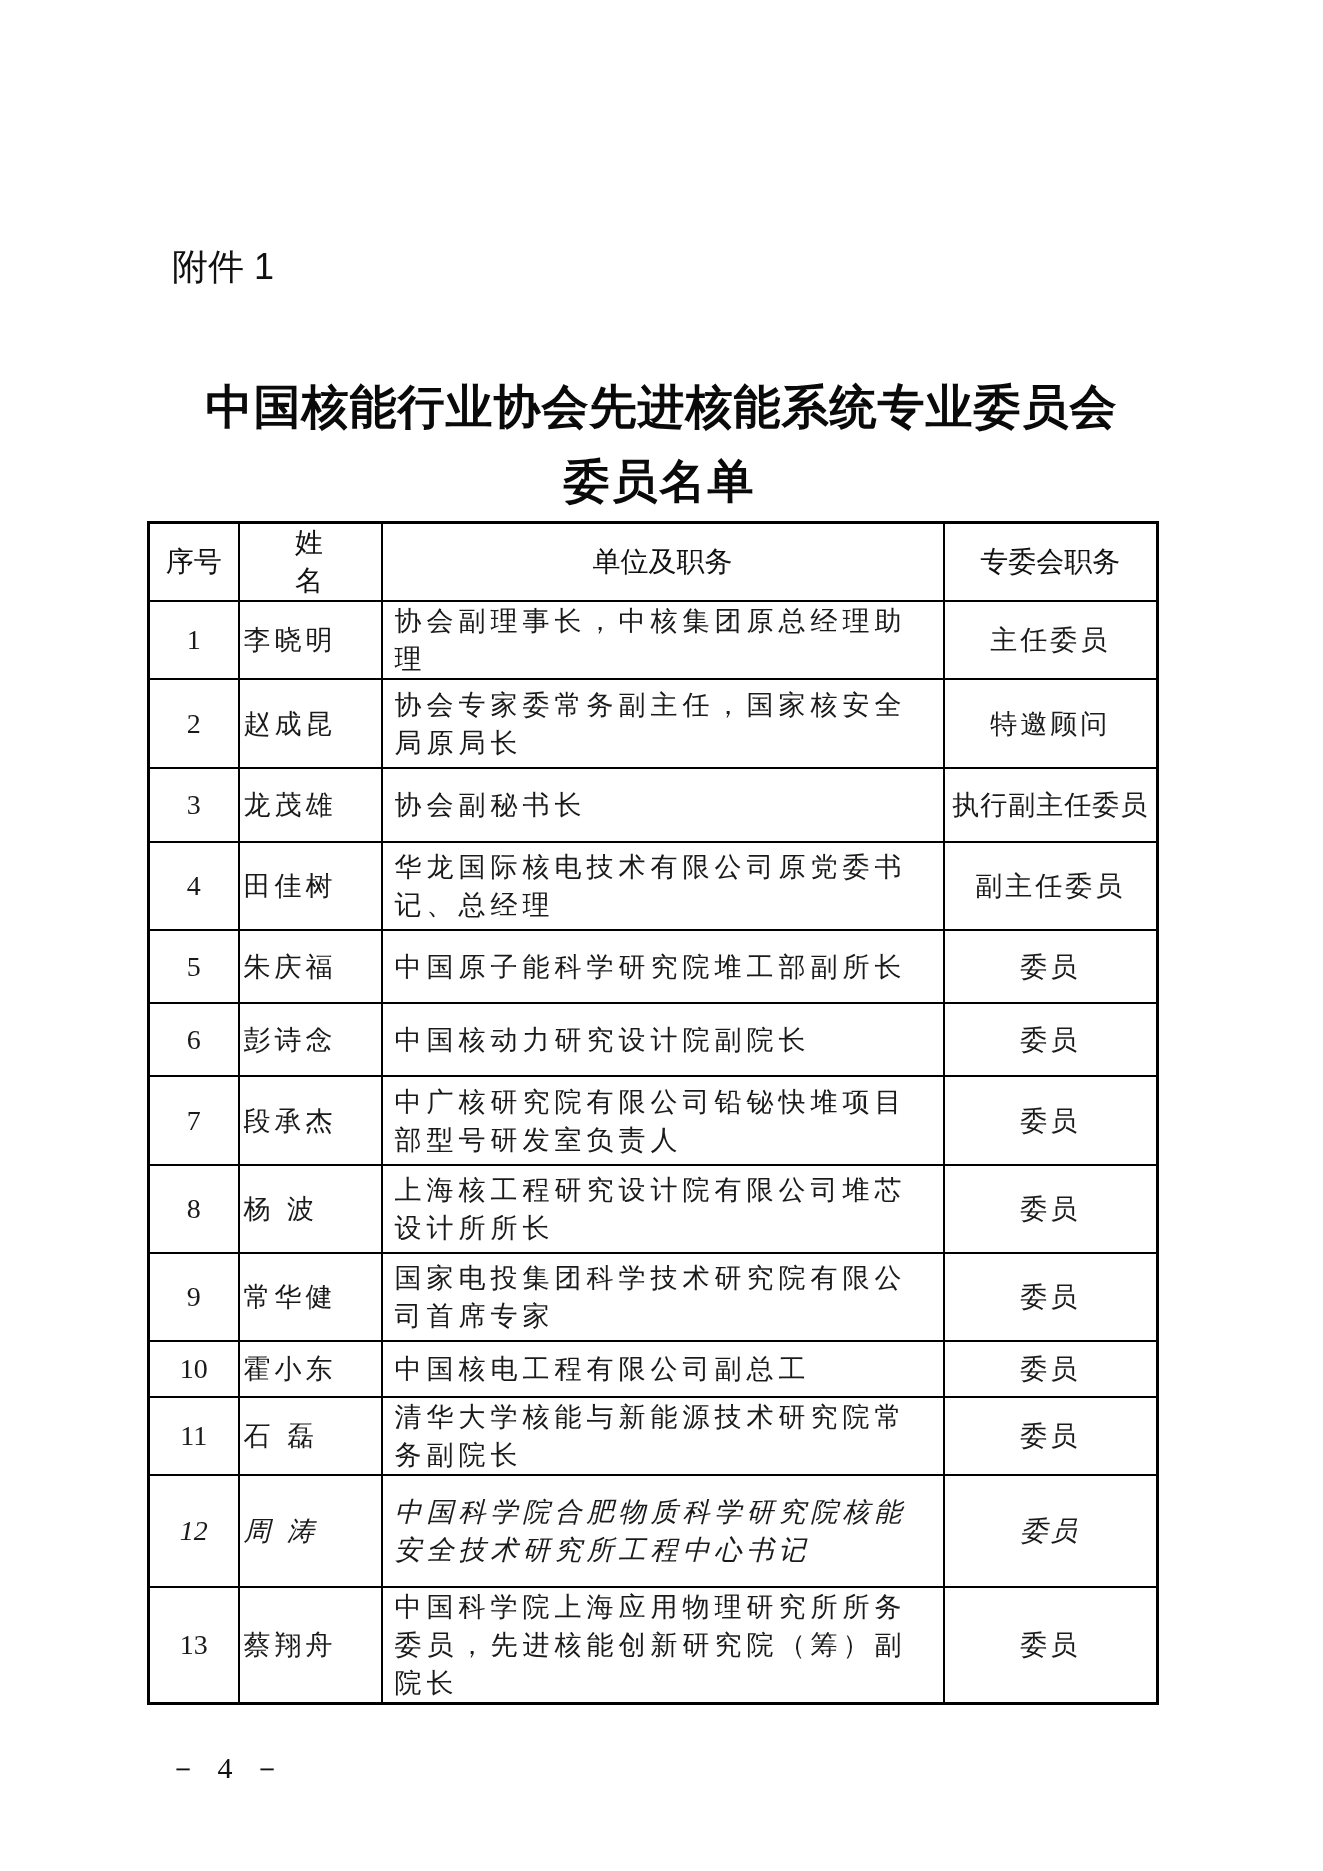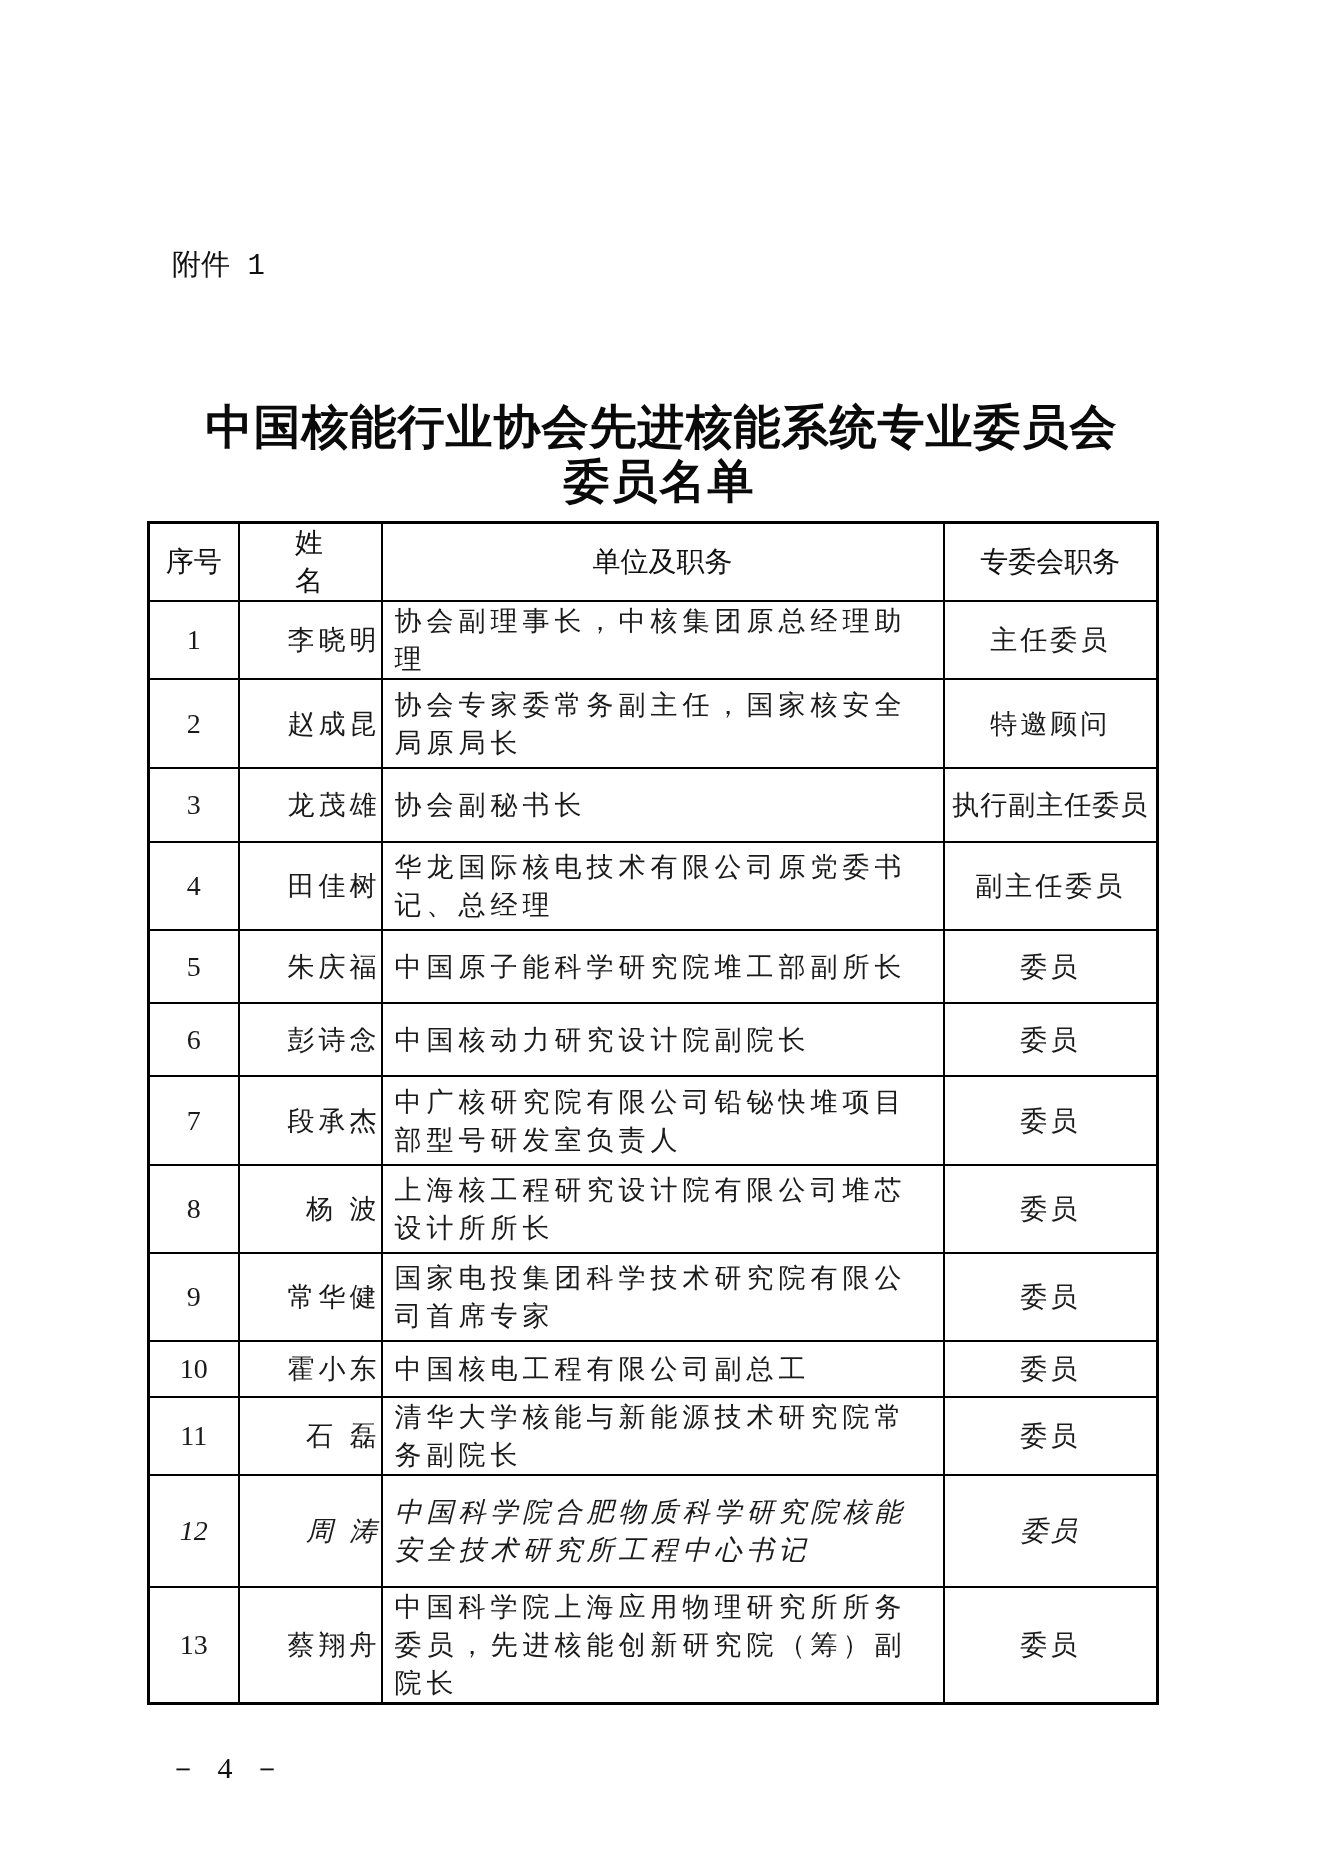--- a/index.html
+++ b/index.html
@@ -2,29 +2,29 @@
 <html><head>
 <meta charset="utf-8">
 <style>
   html, body { margin: 0; padding: 0; background: #ffffff; }
   body {
     width: 1323px; height: 1871px; position: relative; overflow: hidden;
     font-family: "DejaVu Serif", "Liberation Serif", serif; color: #111111;
   }
   .attachment-label {
     position: absolute; left: 172px; top: 247px;
-    font-family: Liberation Mono, monospace;
-    font-size: 29px; line-height: 40px; color: #111;
+    font-family: Liberation Sans, sans-serif;
+    font-size: 36px; line-height: 40px; color: #111;
   }
   .title {
     position: absolute; left: 0; width: 1323px; text-align: center;
     font-family: "DejaVu Serif", "Liberation Serif", serif;
     font-weight: bold; color: #0a0a0a;
   }
-  .title-line1 { top: 378px; font-size: 47px; line-height: 58px; letter-spacing: 1px; margin-top: 20px; }
+  .title-line1 { top: 378px; font-size: 47px; line-height: 58px; letter-spacing: 1px; }
   .title-line2 { top: 452px; font-size: 46px; line-height: 58px; letter-spacing: 2px; left: -2px; }
 
   table.roster {
     position: absolute; left: 147px; top: 521px;
     border-collapse: collapse; table-layout: fixed;
     width: 1009px;
     border: 3px solid #000;
   }
   table.roster td, table.roster th {
     border: 2.5px solid #000; padding: 0; vertical-align: middle;
@@ -35,21 +35,21 @@
   col.c-unit { width: 562px; }
   col.c-role { width: 214px; }
 
   th {
     font-family: "DejaVu Sans", "Liberation Sans", sans-serif;
     font-size: 28px; text-align: center; height: 69px; color: #111;
   }
   th.h-name { letter-spacing: 22px; padding-left: 20px !important; }
   td { font-size: 27px; color: #1a1a1a; }
   td.no { text-align: center; font-family: "Liberation Serif", "DejaVu Serif", serif; font-size: 28px; }
-  td.name { text-align: right; letter-spacing: 4px; padding-left: 4px !important; }
+  td.name { text-align: left; letter-spacing: 4px; padding-left: 4px !important; }
   td.unit { text-align: left; padding-left: 12px !important; padding-right: 6px !important; letter-spacing: 5px; line-height: 38px; }
   td.role { text-align: center; letter-spacing: 3px; white-space: nowrap; }
   td.role.tight { letter-spacing: 1px; font-size: 27px; }
 
   .page-number {
     position: absolute; left: 168px; top: 1748px;
     font-family: "Liberation Serif", "DejaVu Serif", serif;
     font-size: 30px; line-height: 40px; letter-spacing: 6px; color: #111;
   }
 </style>

